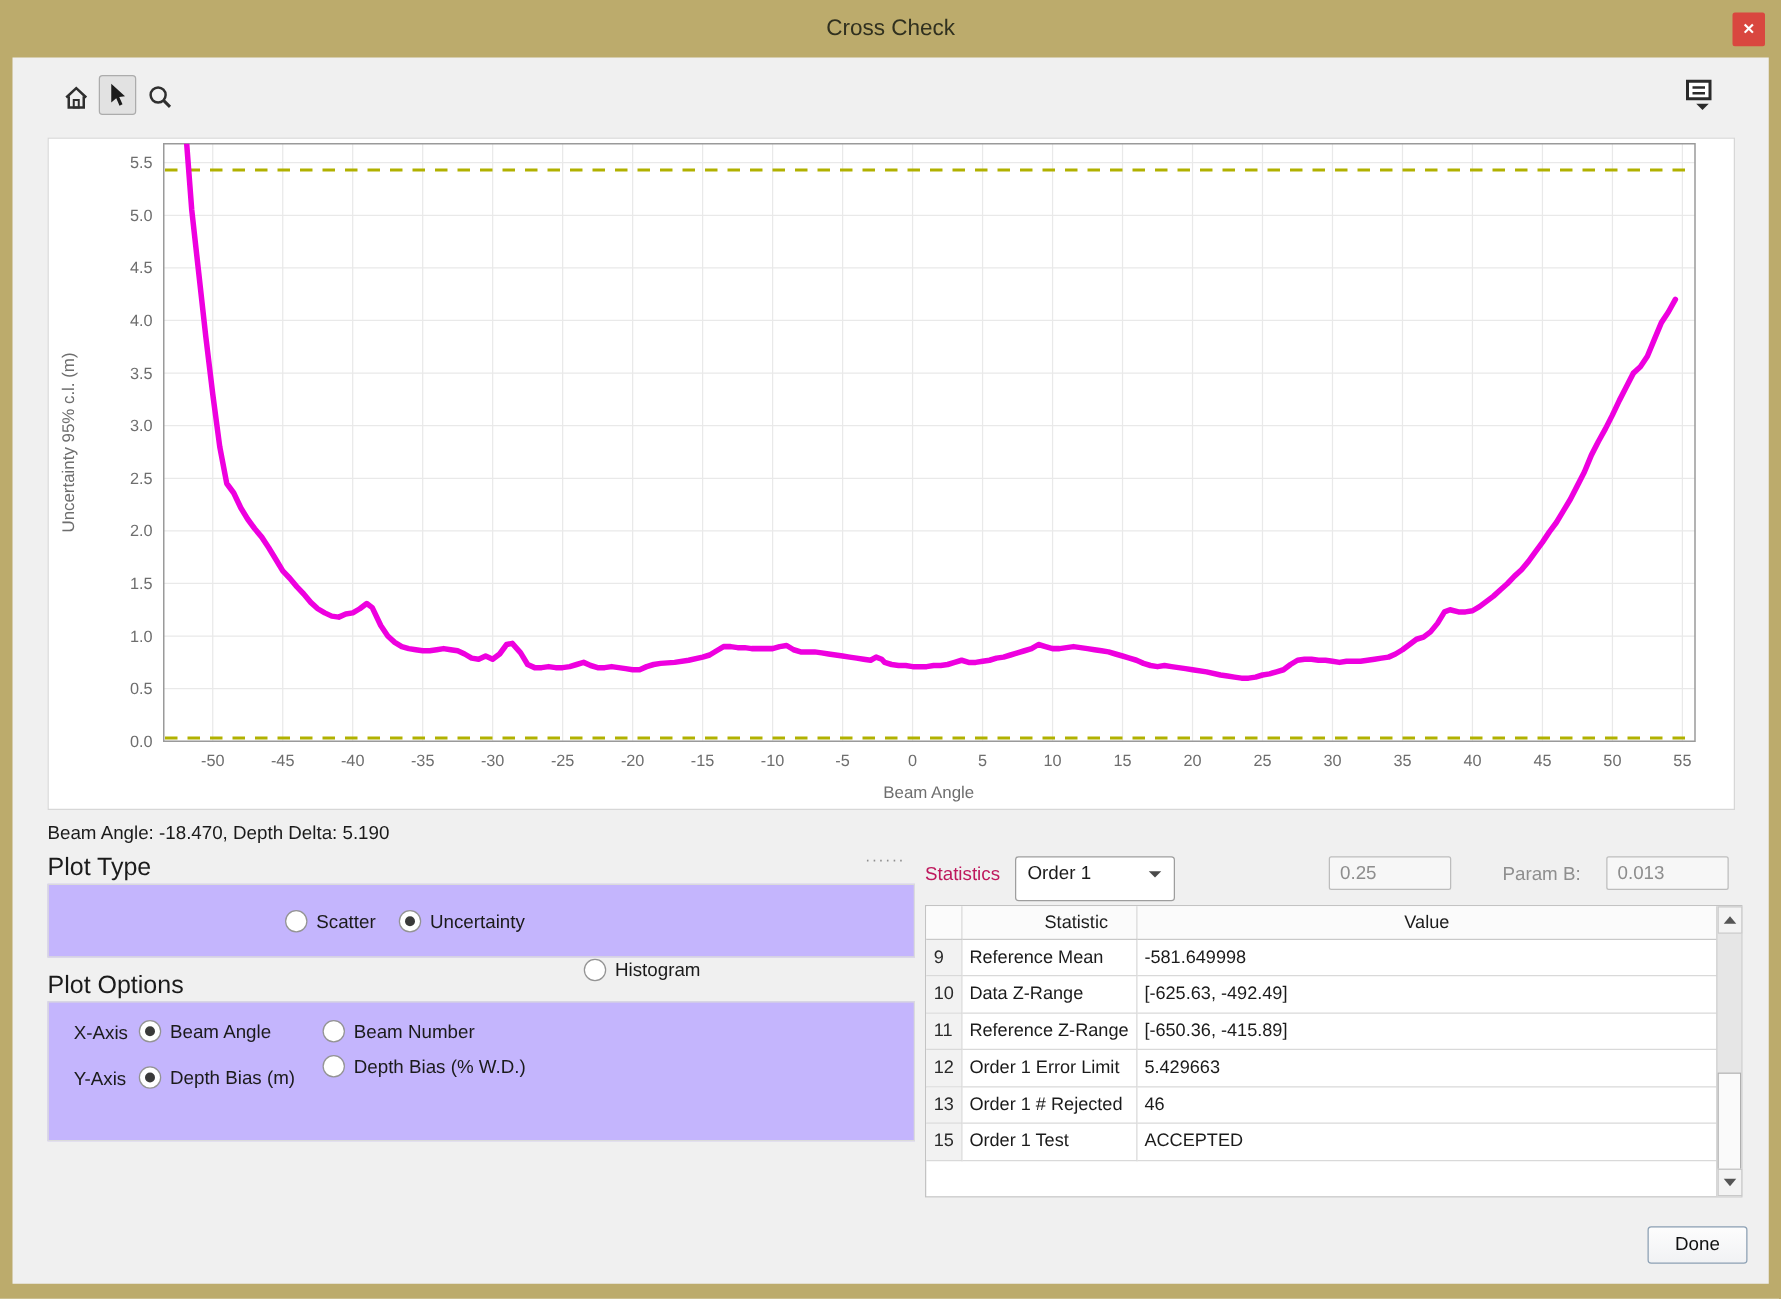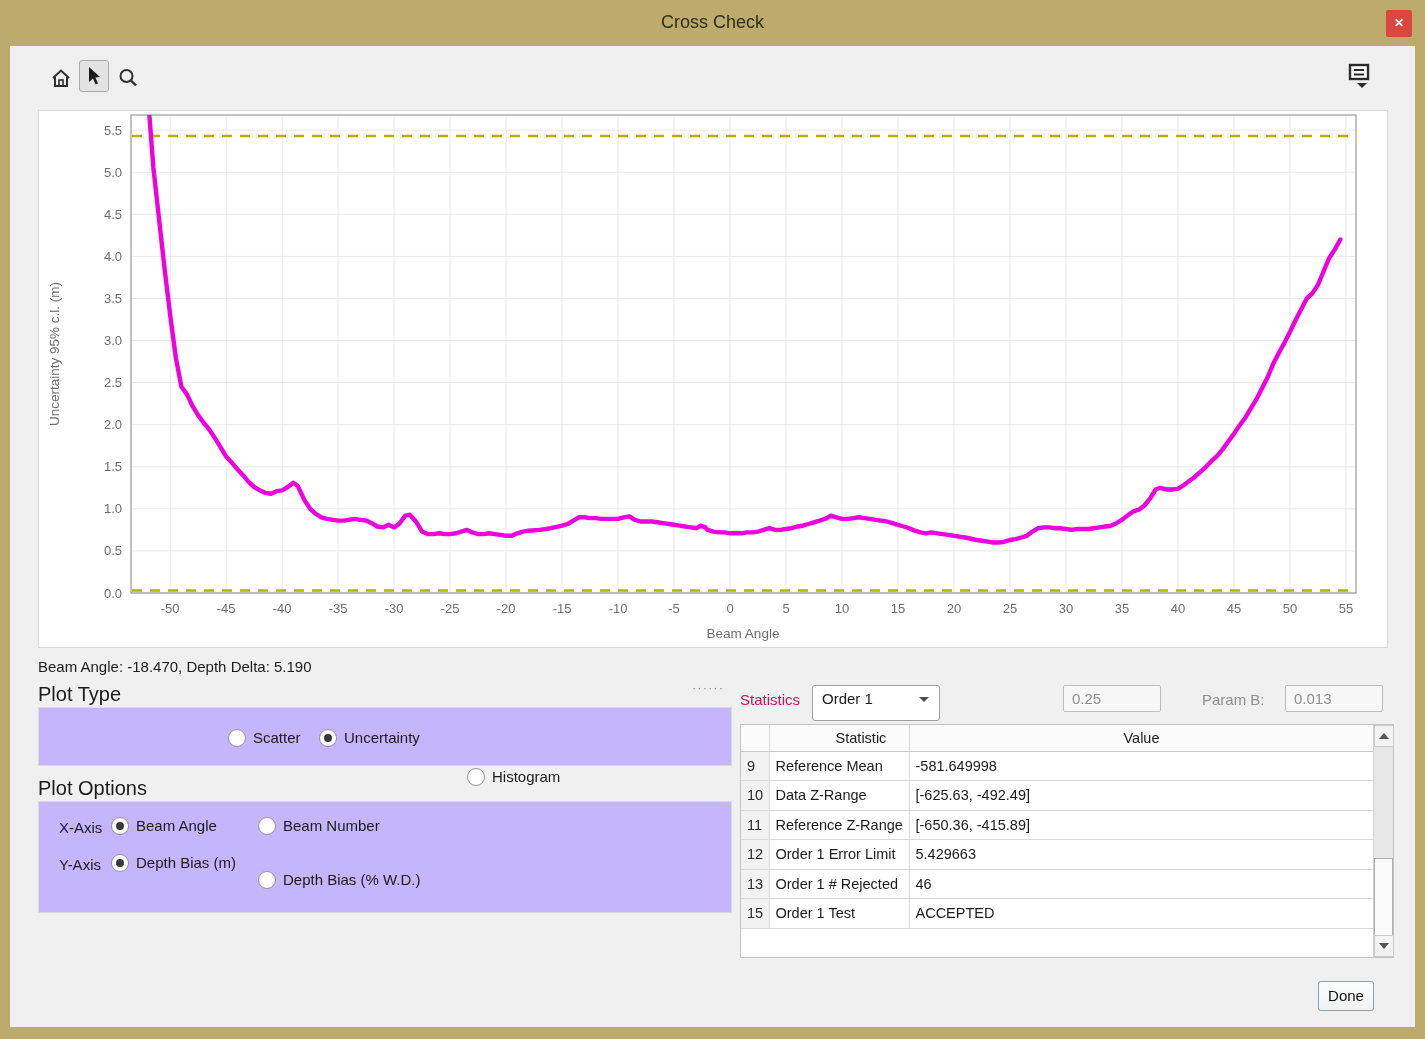--- a/index.html
+++ b/index.html
@@ -51,21 +51,21 @@
   table.stats td { height:29.5px; border-right:1px solid #D9D9D9; border-bottom:1px solid #D9D9D9; padding:0 6px; white-space:nowrap; overflow:hidden; }
   table.stats td.num { background:#F2F2F2; text-align:left; padding:0 4px 0 6px; color:#2a2a2a; }
   .vscroll { position:absolute; right:0; top:0; width:20px; height:232px; background:#E6E6E6; border-left:1px solid #D0D0D0; }
   .vs-btn { position:absolute; left:0; width:20px; height:22px; background:#F3F3F3; border:1px solid #C9C9C9; display:flex; align-items:center; justify-content:center; }
   .vs-up { top:0; } .vs-down { bottom:0; }
   .vs-tri-up { width:0;height:0;border-left:5px solid transparent;border-right:5px solid transparent;border-bottom:6px solid #555; }
   .vs-tri-down { width:0;height:0;border-left:5px solid transparent;border-right:5px solid transparent;border-top:6px solid #555; }
   .vs-thumb { position:absolute; left:0; top:133px; width:19px; height:78px; background:#FAFAFA; border:1px solid #AFAFAF; }
 
   
-  .done-btn { position:absolute; left:1308px; top:935px; width:56px; height:30px; background:linear-gradient(#FDFDFD,#F1F2F4);
+  .done-btn { position:absolute; left:1308px; top:935px; width:80px; height:30px; background:linear-gradient(#FDFDFD,#F1F2F4);
               border:1px solid #8CA0B4; border-radius:3px; font-size:15px; color:#111; text-align:center; line-height:28px; cursor:pointer; }
 
   svg text { font-family:"Liberation Sans", sans-serif; }
 </style>
 </head>
 <body>
 
 <div class="window">
 
   <div class="titlebar">
@@ -214,21 +214,21 @@
       </span>
       <span class="ritem" style="left:219px; top:14px;">
         <span class="radio"></span><span class="rlabel">Beam Number</span>
       </span>
       <span class="ritem" style="left:20px; top:53px;">
         <span class="rlabel" style="margin-left:0;">Y-Axis</span>
       </span>
       <span class="ritem" style="left:72px; top:51px;">
         <span class="radio checked"></span><span class="rlabel">Depth Bias (m)</span>
       </span>
-      <span class="ritem" style="left:219px; top:68px;">
+      <span class="ritem" style="left:219px; top:42px;">
         <span class="radio"></span><span class="rlabel">Depth Bias (% W.D.)</span>
       </span>
     </div>
 
     <div class="stat-label" style="left:730px; top:645px;">Statistics</div>
     <div class="combo" style="left:802px; top:639px;">
       <span>Order 1</span>
       <span class="arrow"></span>
     </div>
     <div class="stat-label dim" style="left:942px; top:678px;">Param A:</div>

